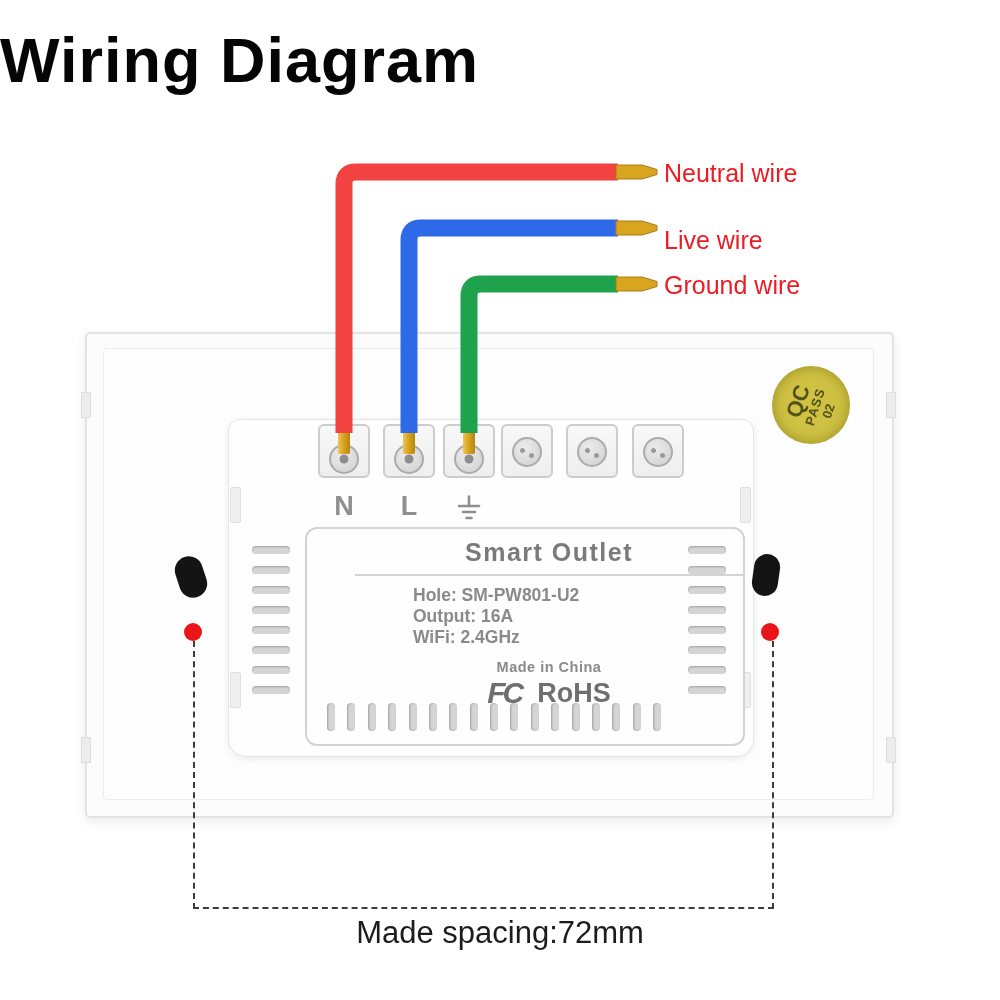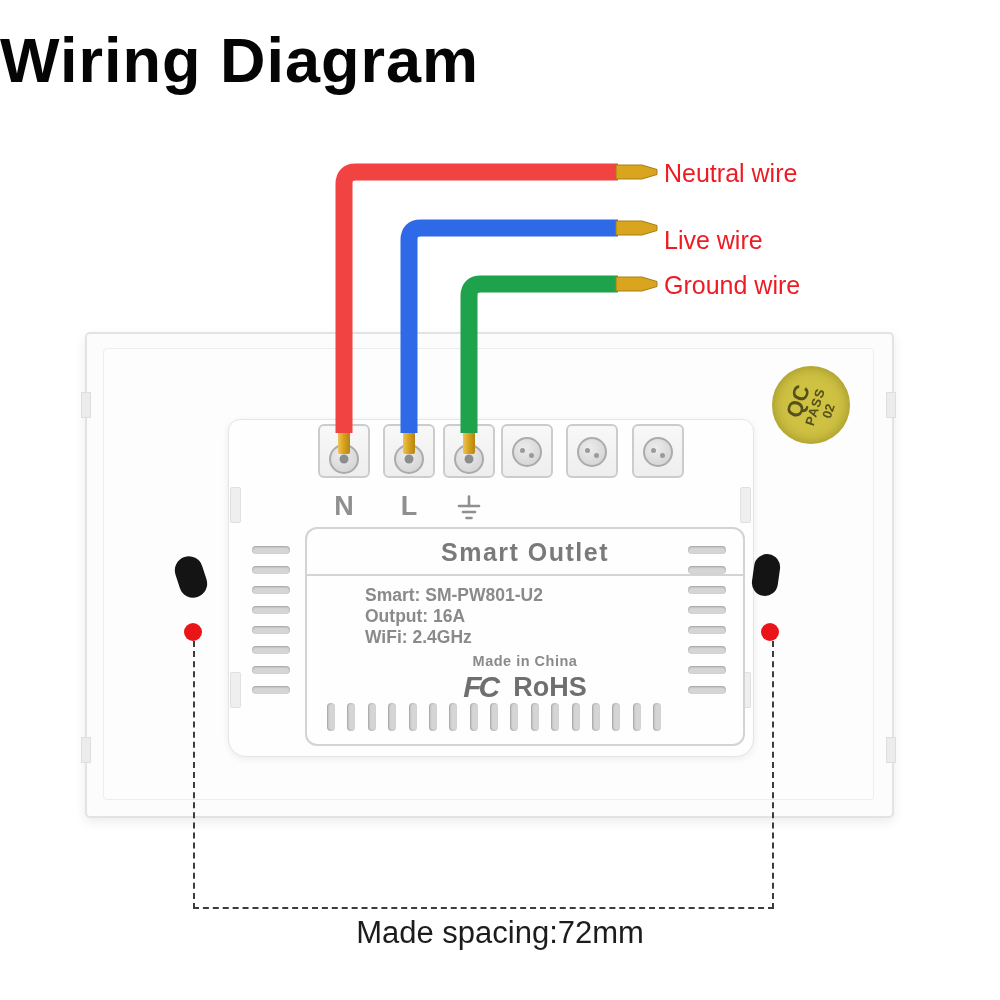--- a/index.html
+++ b/index.html
@@ -44,25 +44,25 @@
   .screw-dot.a{left:6px;top:9px;} .screw-dot.b{left:15px;top:14px;}
   .term-pin{top:424px;width:12px;height:30px;border-radius:2px;z-index:5;
             background:linear-gradient(90deg,#eec45a,#d9a41e 45%,#b5850f);}
 
   
   .term-label{top:491px;width:40px;text-align:center;font-size:27px;font-weight:700;color:#8f8f8f;z-index:4;}
   #ground-symbol{top:495px;z-index:4;}
 
   
   #panel{left:305px;top:527px;width:440px;height:219px;background:#fefefe;
-         border:2px solid #d3d3d3;border-radius:12px;z-index:4;box-sizing:border-box;}
+         border:2px solid #d3d3d3;border-radius:12px;z-index:4;box-sizing:border-box;padding-left:48px;}
   #panel-header{padding:9px 0 7px 0;text-align:center;font-size:25px;font-weight:700;color:#7a7a7a;
                 letter-spacing:1.5px;border-bottom:2px solid #d4d4d4;}
   #panel-info{margin:9px 0 0 58px;font-size:17.5px;font-weight:700;color:#8a8a8a;line-height:1.2;}
-  #panel-origin{text-align:center;font-size:14.5px;font-weight:700;color:#8a8a8a;margin-top:5px;letter-spacing:.5px;}
+  #panel-origin{text-align:center;font-size:14.5px;font-weight:700;color:#8a8a8a;margin-top:11px;letter-spacing:.5px;}
   #panel-logos{display:flex;justify-content:center;align-items:center;gap:16px;margin-top:1px;color:#6f6f6f;}
   #fcc-logo{font-size:30px;font-weight:800;font-style:italic;letter-spacing:-3px;}
   #rohs-logo{font-size:27px;font-weight:800;}
 
   
   #left-vents,#right-vents{top:546px;display:flex;flex-direction:column;gap:12px;z-index:4;}
   #left-vents{left:252px;} #right-vents{left:688px;}
   .vent-h{width:38px;height:8px;border-radius:4px;background:#d5d5d5;box-shadow:inset 0 1px 2px rgba(0,0,0,.25);}
   #bottom-vents{left:327px;top:703px;width:334px;display:flex;justify-content:space-between;z-index:4;}
   .vent-v{width:8px;height:28px;border-radius:4px;background:#d5d5d5;box-shadow:inset 1px 0 2px rgba(0,0,0,.25);}
@@ -150,21 +150,21 @@
     <line x1="14" y1="1.5" x2="14" y2="11"></line>
     <line x1="4" y1="11" x2="24" y2="11"></line>
     <line x1="8" y1="17" x2="20" y2="17"></line>
     <line x1="11.5" y1="23" x2="16.5" y2="23"></line>
   </g>
 </svg>
 
 <div class="abs" id="panel">
   <div id="panel-header">Smart Outlet</div>
   <div id="panel-info">
-    <div>Smart: SM-PW801-U2</div>
+    <div>Hole: SM-PW801-U2</div>
     <div>Output: 16A</div>
     <div>WiFi: 2.4GHz</div>
   </div>
   <div id="panel-origin">Made in China</div>
   <div id="panel-logos">
     <span id="fcc-logo">FC</span>
     <span id="rohs-logo">RoHS</span>
   </div>
 </div>
 

